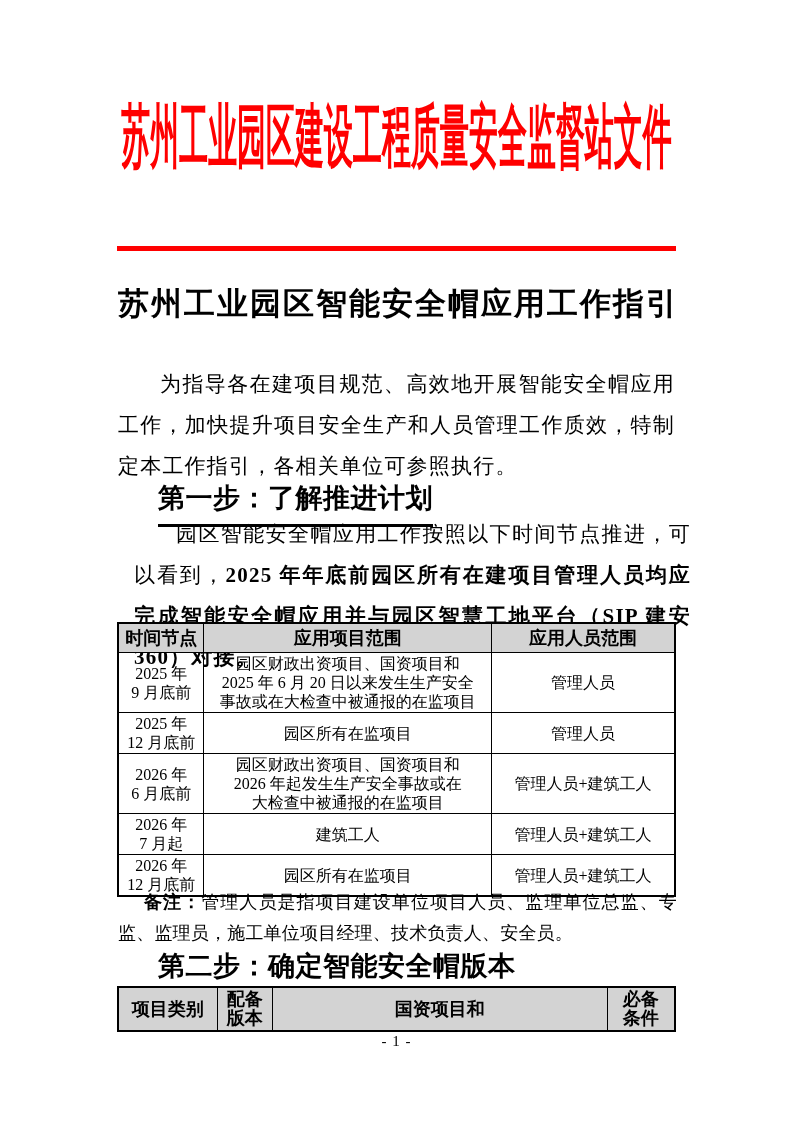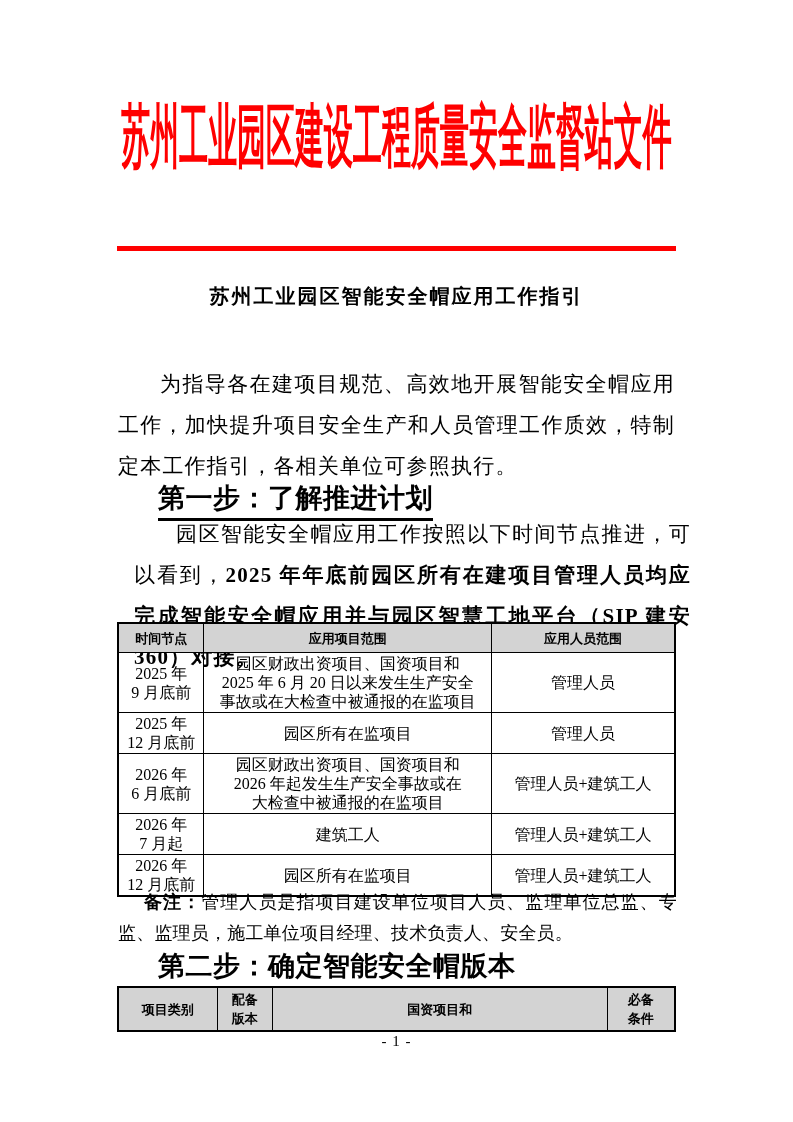--- a/index.html
+++ b/index.html
@@ -50,21 +50,21 @@
 
   
   .doc-title {
     position: absolute;
     top: 283px;
     left: 118px;
     width: 557px;
     text-align: center;
     font-family: Liberation Serif, serif;
     font-weight: bold;
-    font-size: 20px;
+    font-size: 31px;
     letter-spacing: 2px;
     white-space: nowrap;
   }
 
   .body-para {
     position: absolute;
     left: 118px;
     width: 557px;
     font-size: 21px;
     line-height: 41px;
@@ -76,21 +76,21 @@
   .para-bold { font-weight: bold; }
 
   .step-heading {
     position: absolute;
     left: 158px;
     font-family: "Liberation Sans", "DejaVu Sans", sans-serif;
     font-weight: bold;
     font-size: 27px;
     letter-spacing: 0.5px;
     border-bottom: 3px solid #000000;
-    padding-bottom: 2px;
+    padding-bottom: 8px;
     white-space: nowrap;
   }
 
   table.doc-table {
     position: absolute;
     left: 117px;
     width: 559px;
     border-collapse: collapse;
     table-layout: fixed;
     border: 2px solid #000000;
@@ -101,21 +101,21 @@
     text-align: center;
     vertical-align: middle;
     white-space: pre-line;
     padding: 1px 2px;
     font-size: 16px;
     line-height: 19px;
   }
   table.doc-table th {
     background: #D3D3D3;
     font-weight: bold;
-    font-size: 13px;
+    font-size: 18px;
   }
   .schedule-table { top: 622px; }
   .schedule-table th { height: 26px; }
   .row-tall td { height: 55px; }
   .row-short td { height: 36px; }
 
   .note-para {
     position: absolute;
     top: 887px;
     left: 118px;

